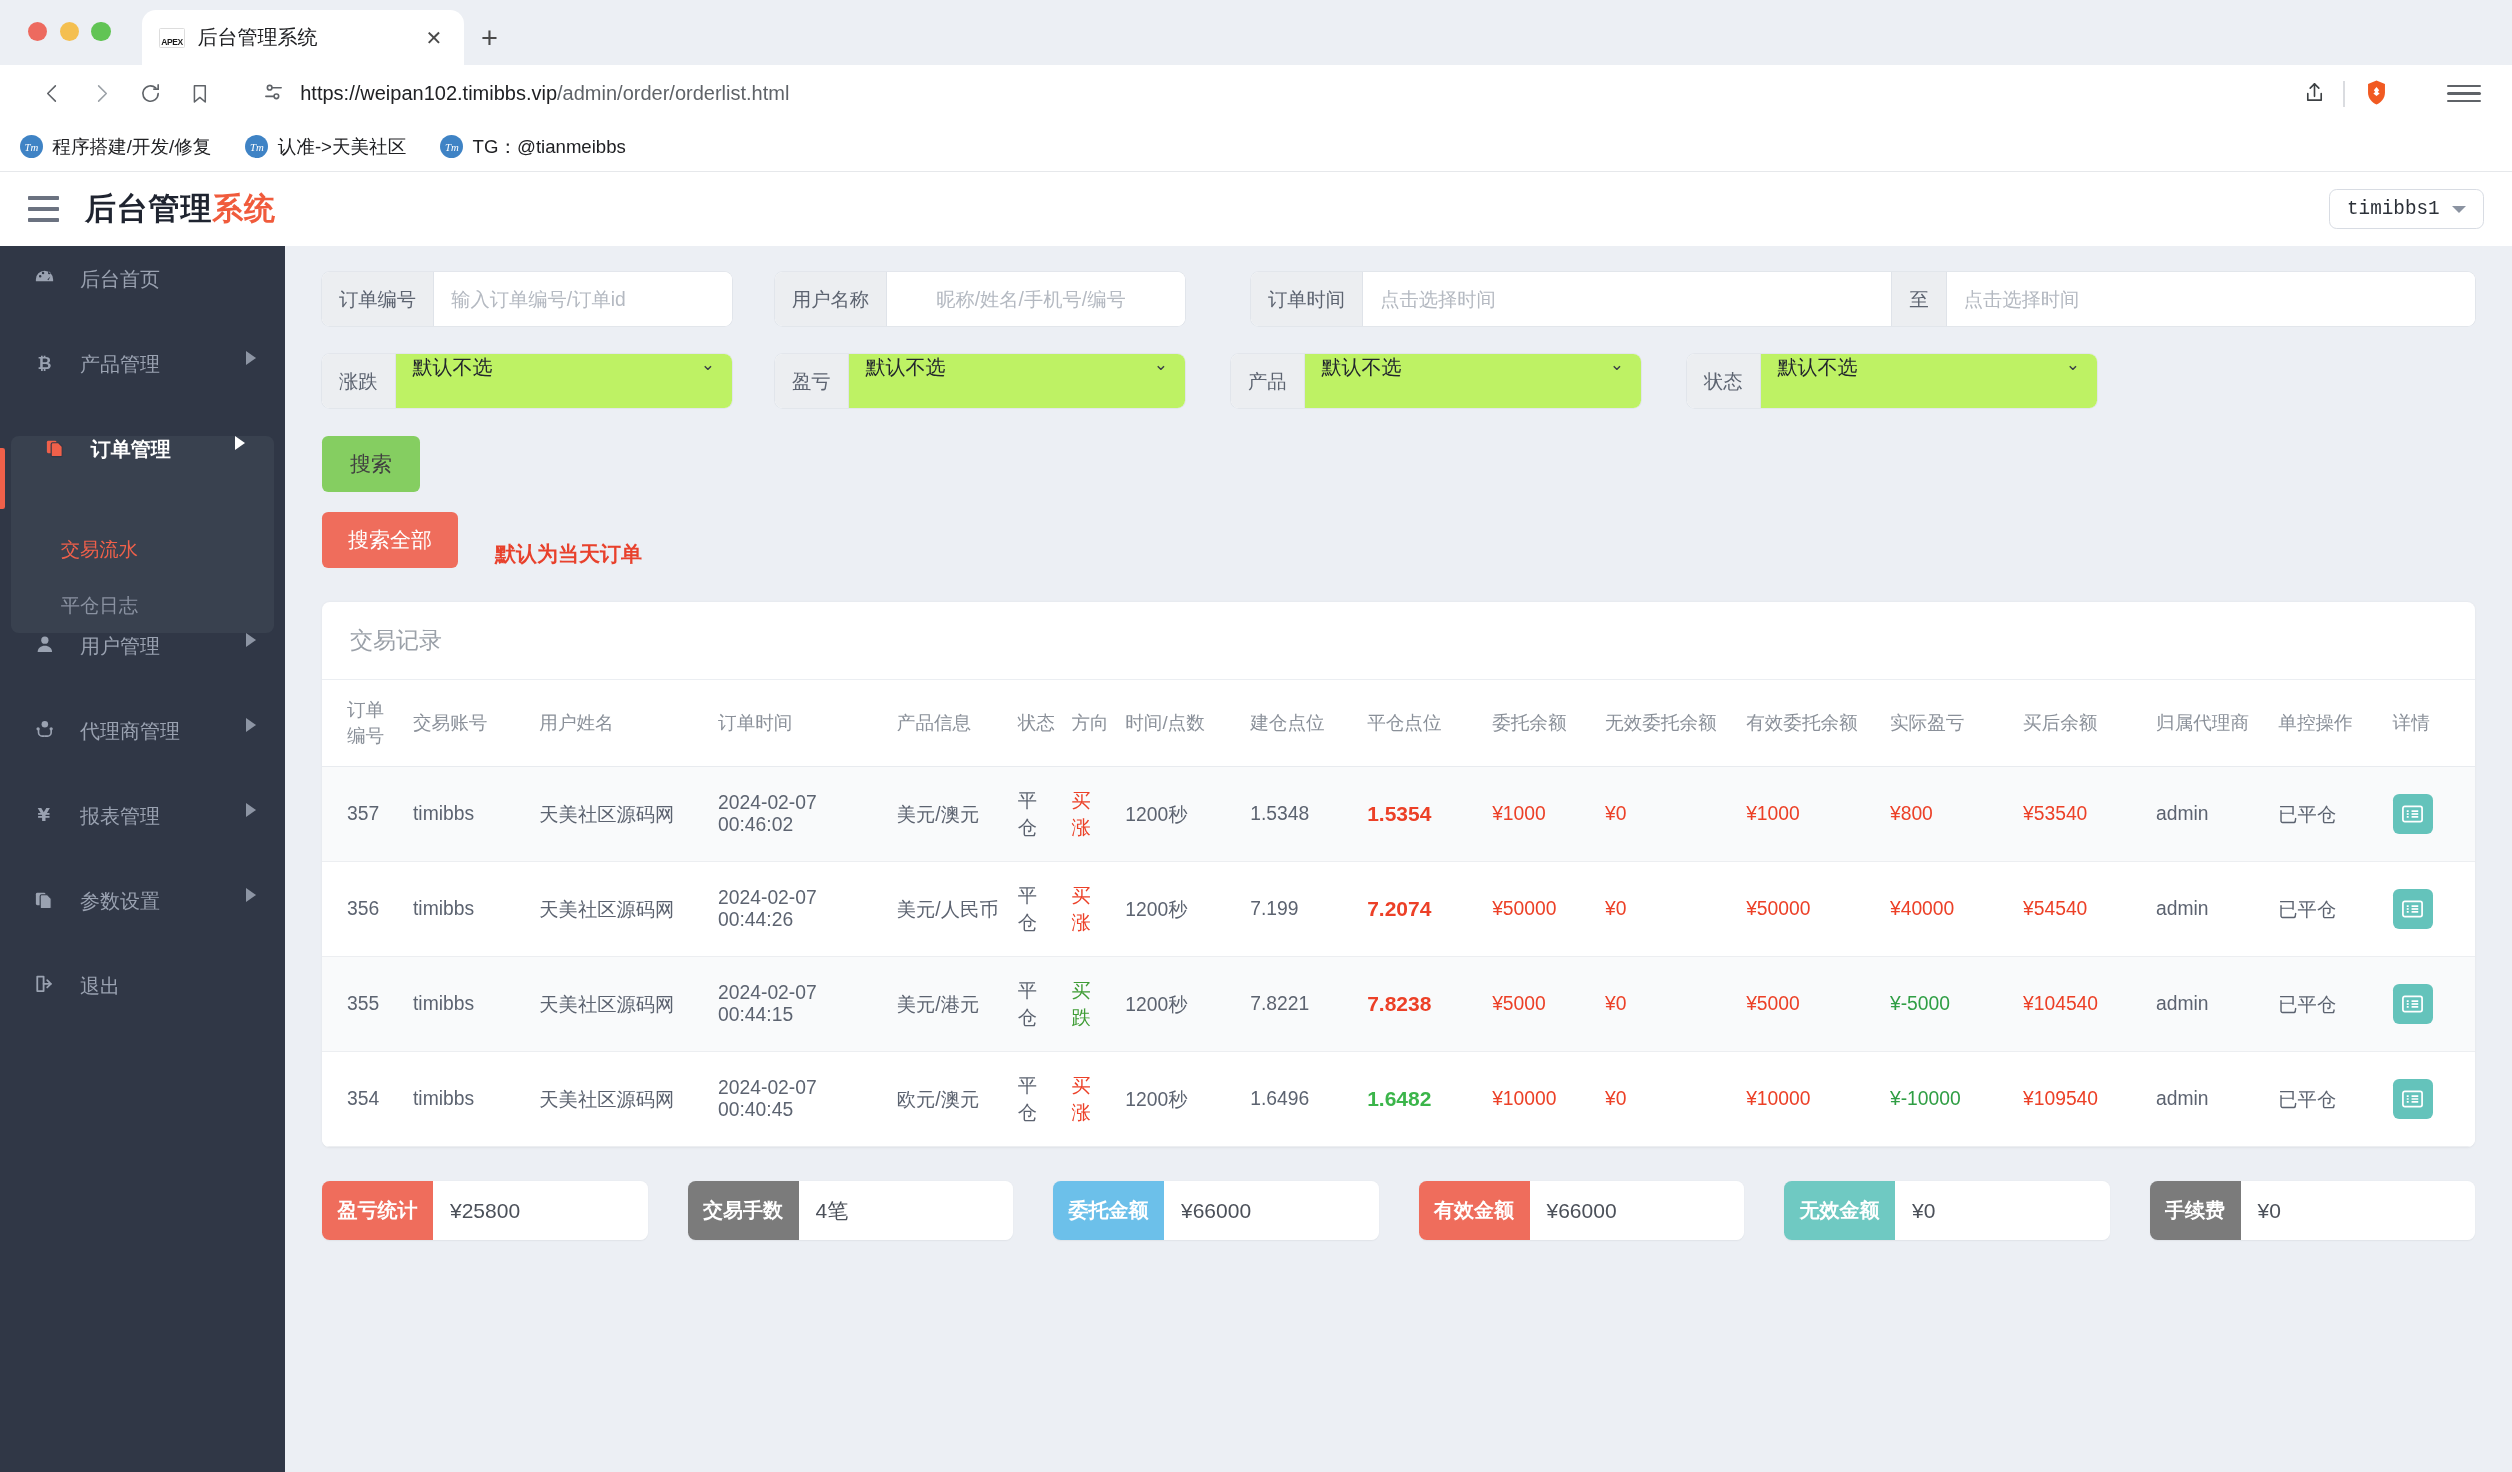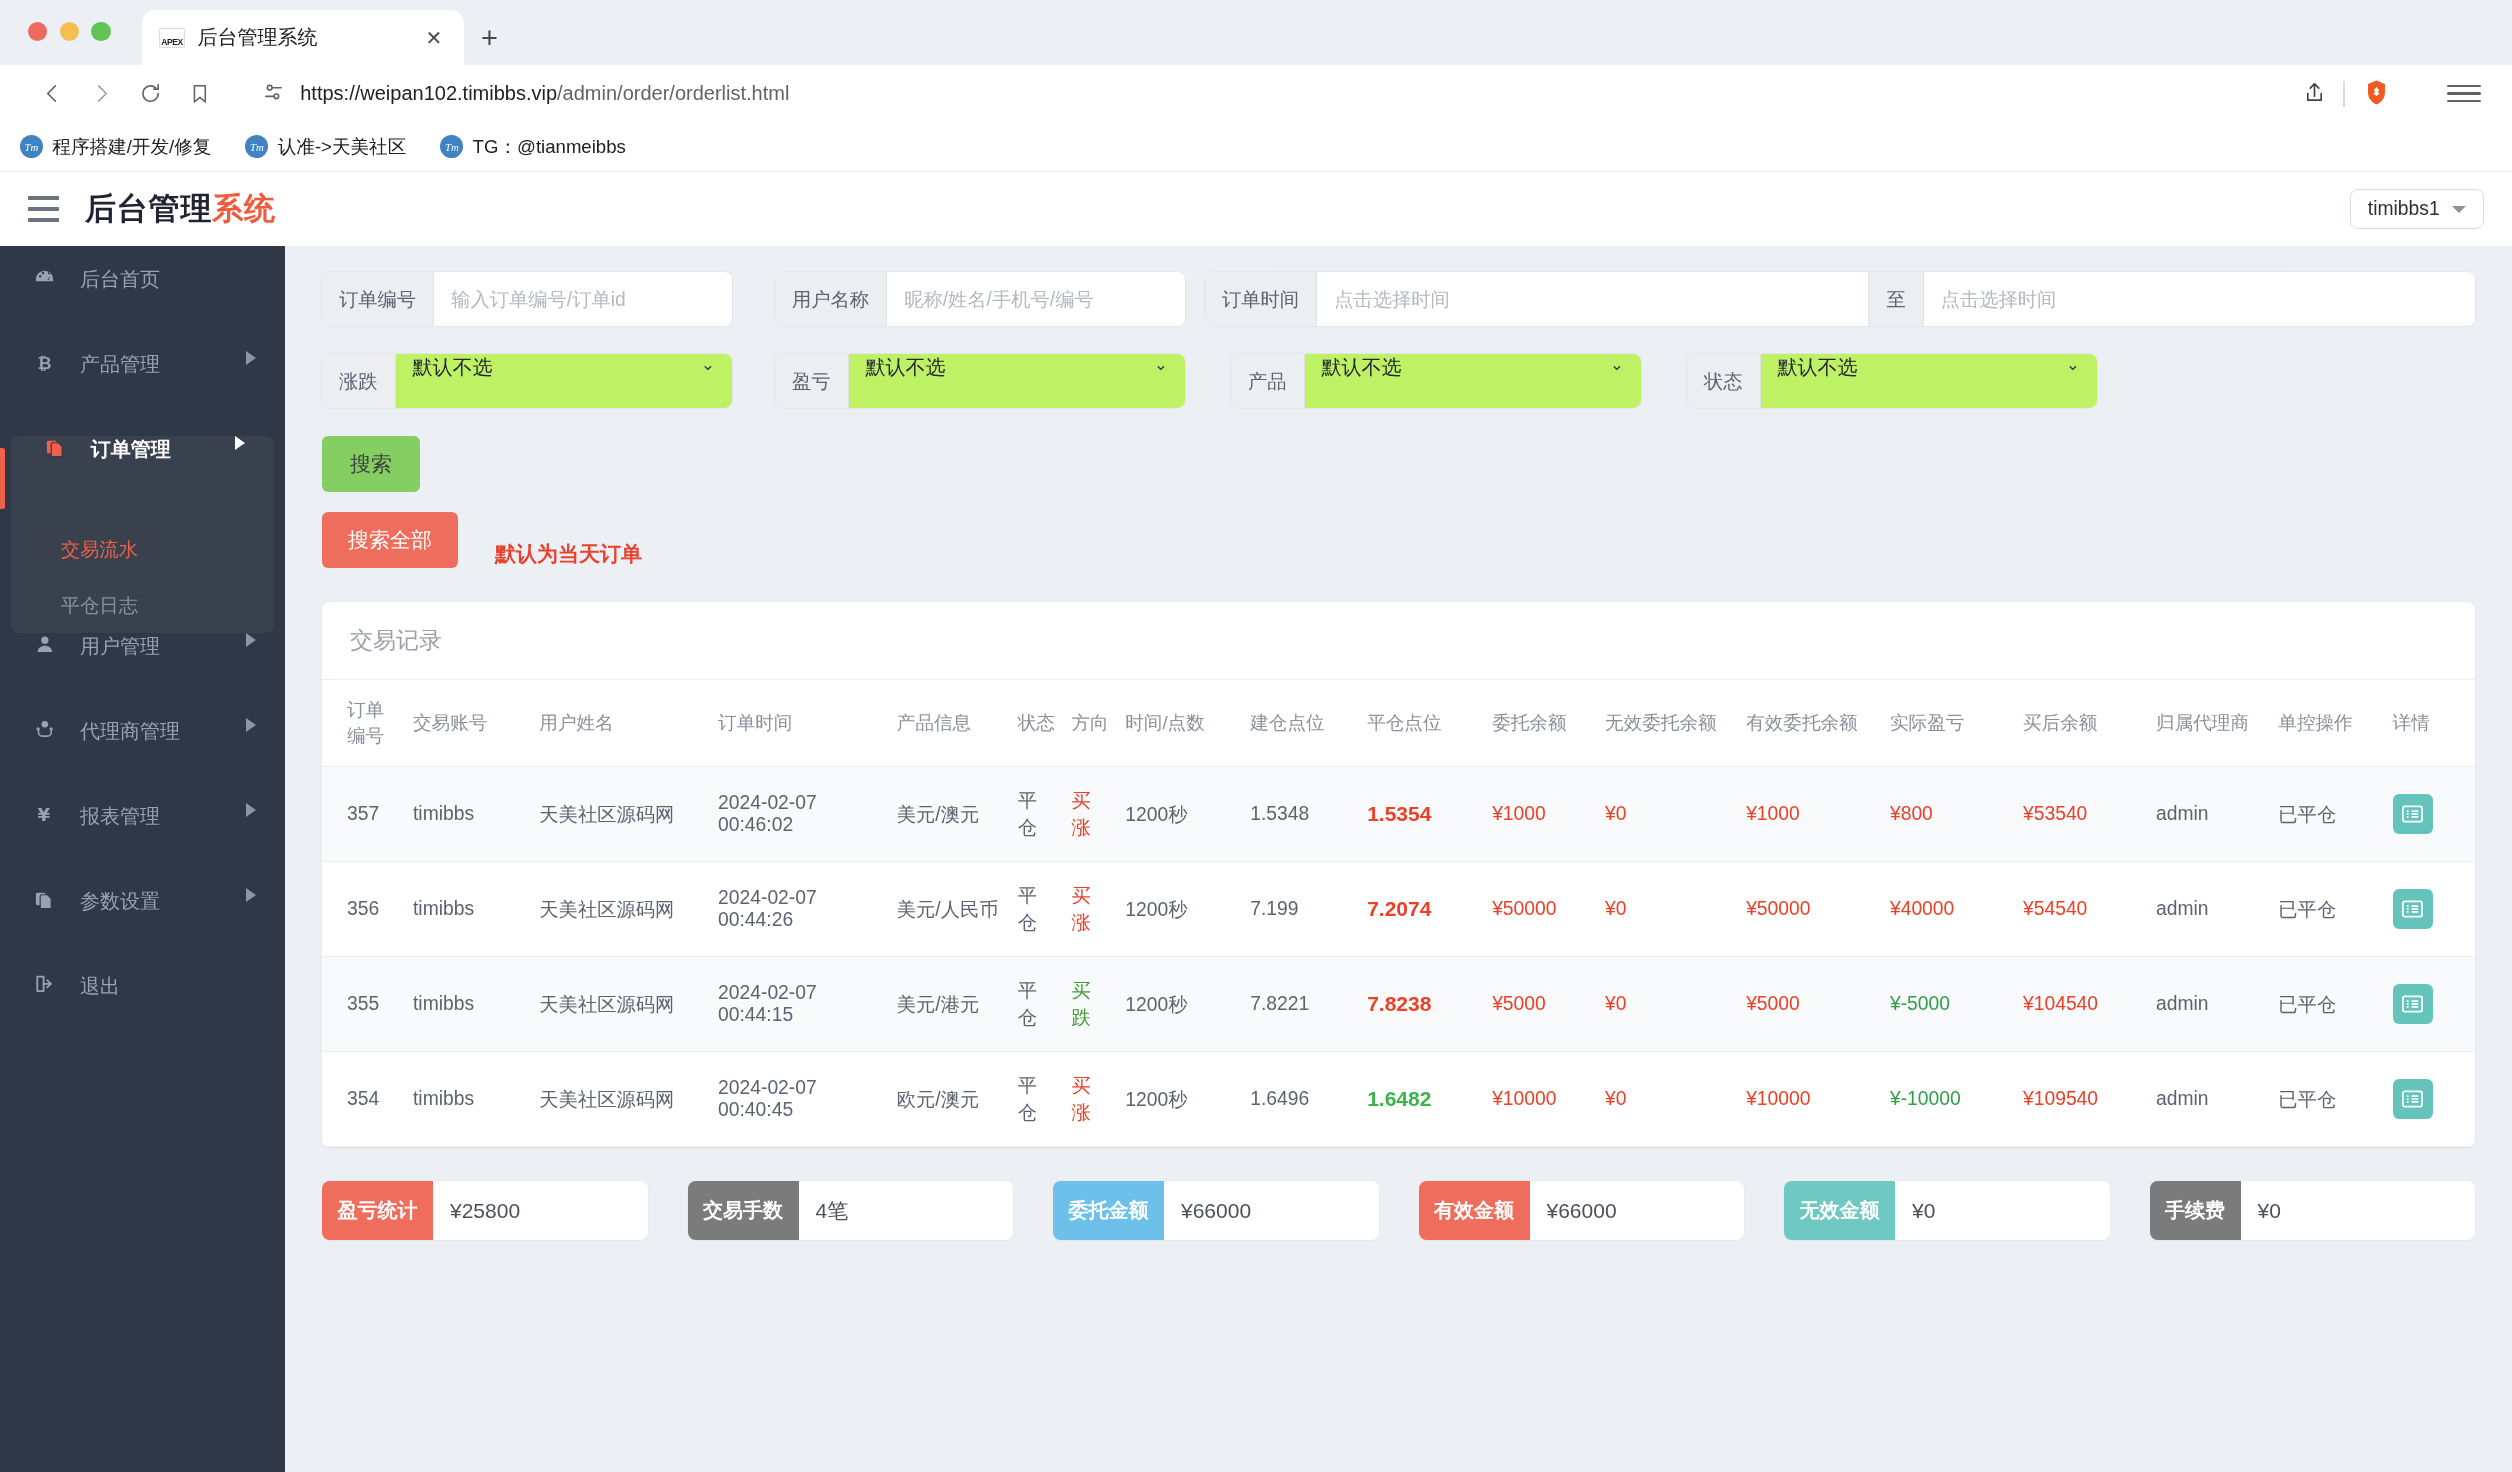--- a/index.html
+++ b/index.html
@@ -59,21 +59,21 @@
   .app-header {
     height:74px; background:#fff; display:flex; align-items:center; padding:0 28px; justify-content:space-between;
   }
   .app-header-left { display:flex; align-items:center; gap:26px; }
   .hamburger { width:31px; display:flex; flex-direction:column; gap:7px; cursor:pointer; }
   .hamburger i { height:3.9px; background:#6b7280; border-radius:0.8px; display:block; }
   .brand { font-size:31px; font-weight:bold; color:#1f2430; letter-spacing:0.8px; }
   .brand .accent { color:#f05b3c; }
   .userbox {
     border:0.8px solid #d8dce3; border-radius:7.7px; padding:7.7px 17px; display:flex; align-items:center; gap:12.4px;
-    font-size:19.3px; color:#2b3038; cursor:pointer; background:#fff;
+    font-size:19.3px; color:#2b3038; cursor:pointer; background:#fff;font-family:Liberation Mono, monospace;
   }
   .caret-down { width:0;height:0;border-left:7px solid transparent;border-right:7px solid transparent;border-top:7.7px solid #8b93a1; }
 
   .body-wrap { flex:1; display:flex; overflow:hidden; }
 
   
   .sidebar { width:285px; background:#303746; flex-shrink:0; padding-top:20px; }
   .menu-item {
     display:flex; align-items:flex-start; padding:0 29px; height:85px; gap:20px; cursor:pointer; position:relative;
   }
@@ -101,21 +101,21 @@
     background:#eceef1; color:#5c6370; font-size:19.3px; display:flex; align-items:center; padding:0 17px; white-space:nowrap;
     border-right:0.8px solid #dfe3e9;
   }
   .fgroup .finput { flex:1; display:flex; align-items:center; padding:0 17px; font-size:19.3px; color:#b4b9c1; background:#fff; }
   .fgroup .fselect {
     flex:1; display:flex; align-items:flex-start; justify-content:space-between; padding:0 17px; font-size:20px; color:#22262d; background:#bef264;
   }
   .chev { font-size:17px; color:#3a3f48; }
 
   .f-orderno { width:410px; margin-right:43px; }
-  .f-username { width:410px; margin-right:20px; }
+  .f-username { width:410px; margin-right:66px;gap:32px; }
   .f-time { flex:1; }
   .f-time .seg2 { background:#eceef1; color:#5c6370; font-size:19.3px; display:flex; align-items:center; padding:0 17px; border-left:0.8px solid #dfe3e9; border-right:0.8px solid #dfe3e9;}
 
   .f-updown { width:410px; margin-right:43px; }
   .f-pl { width:410px; margin-right:46px; }
   .f-product { width:410px; margin-right:46px; }
   .f-status { width:410px; }
 
   .btn-row { display:flex; align-items:center; margin-bottom:4.6px; }
   .btn-search {

